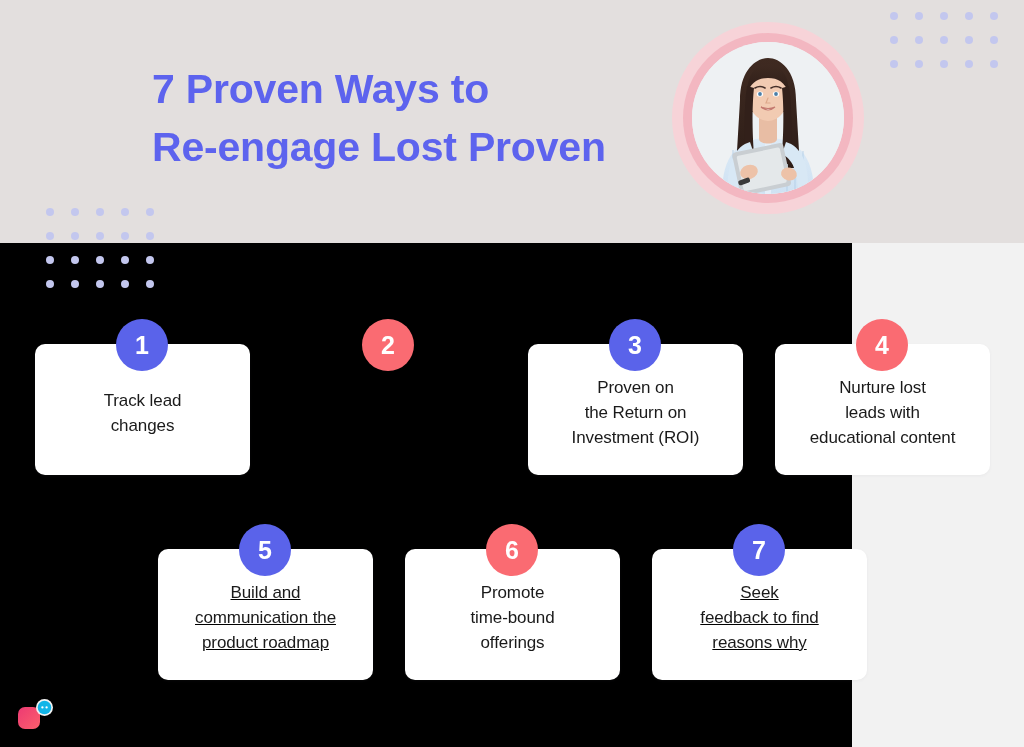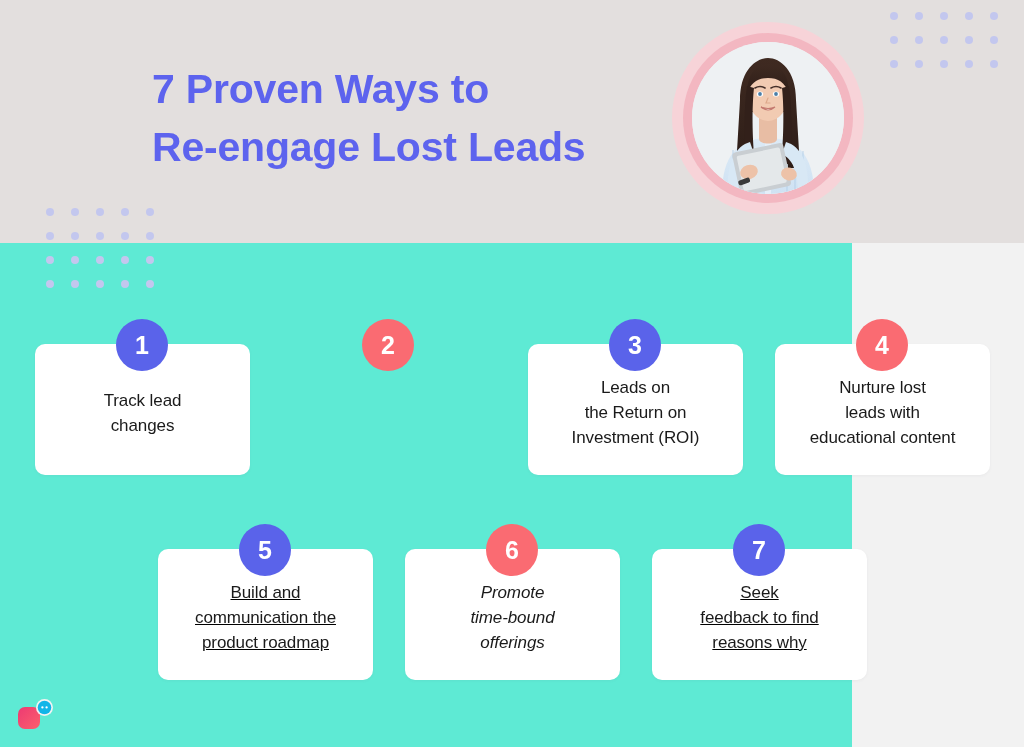--- a/index.html
+++ b/index.html
@@ -11,21 +11,21 @@
     height: 747px;
     overflow: hidden;
     background: #f2f2f2;
     font-family: "Liberation Sans", sans-serif;
     -webkit-font-smoothing: antialiased;
   }
   .poster {
     position: relative;
     width: 852px;
     height: 747px;
-    background: #5eead4;
+    background: #000000;
   }
 
   
   .header-band {
     position: absolute;
     left: 0;
     top: 0;
     width: 1024px;
     height: 243px;
     background: #e3dfde;
@@ -179,21 +179,21 @@
 </style>
 </head>
 <body>
 
 <div class="poster">
 
   <div class="header-band" style="background: rgb(227, 223, 222);"></div>
 
   <h1 class="title" style="color: rgb(93, 99, 238);">
     <span class="line">7 Proven Ways to</span>
-    <span class="line">Re-engage Lost Leads</span>
+    <span class="line">Re-engage Lost Proven</span>
   </h1>
 
   <div class="portrait-wrap" style="background: rgb(247, 211, 216);">
     <div class="portrait-ring-inner" style="background: rgb(243, 183, 193);">
       <div class="portrait-photo">
         <svg viewBox="0 0 152 152" xmlns="http://www.w3.org/2000/svg" aria-hidden="true">
           <defs>
             <linearGradient id="shirt" x1="0" y1="0" x2="0" y2="1">
               <stop offset="0%" stop-color="#dceaf6"></stop>
               <stop offset="100%" stop-color="#cfe2f3"></stop>
@@ -303,21 +303,21 @@
   </div>
   <div class="badge" id="badge-1" style="background: rgb(90, 99, 234);">
     <span>1</span>
   </div>
 
   <div class="badge" id="badge-2" style="background: rgb(250, 107, 114);">
     <span>2</span>
   </div>
 
   <div class="card" id="card-3" style="background: rgb(255, 255, 255);">
-    <div class="card-text" style="color: rgb(26, 26, 26);">Leads on
+    <div class="card-text" style="color: rgb(26, 26, 26);">Proven on
 the Return on
 Investment (ROI)</div>
   </div>
   <div class="badge" id="badge-3" style="background: rgb(90, 99, 234);">
     <span>3</span>
   </div>
 
   <div class="card" id="card-4" style="background: rgb(255, 255, 255);">
     <div class="card-text" style="color: rgb(26, 26, 26);">Nurture lost
 leads with
@@ -329,21 +329,21 @@
 
   <div class="card" id="card-5" style="background: rgb(255, 255, 255); text-decoration: underline;">
     <div class="card-text" style="color: rgb(26, 26, 26);">Build and
 communication the
 product roadmap</div>
   </div>
   <div class="badge" id="badge-5" style="background: rgb(90, 99, 234);">
     <span>5</span>
   </div>
 
-  <div class="card" id="card-6" style="background: rgb(255, 255, 255); font-style: italic;">
+  <div class="card" id="card-6" style="background: rgb(255, 255, 255);">
     <div class="card-text" style="color: rgb(26, 26, 26);">Promote
 time-bound
 offerings</div>
   </div>
   <div class="badge" id="badge-6" style="background: rgb(250, 107, 114);">
     <span>6</span>
   </div>
 
   <div class="card" id="card-7" style="background: rgb(255, 255, 255); text-decoration: underline;">
     <div class="card-text" style="color: rgb(26, 26, 26);">Seek

